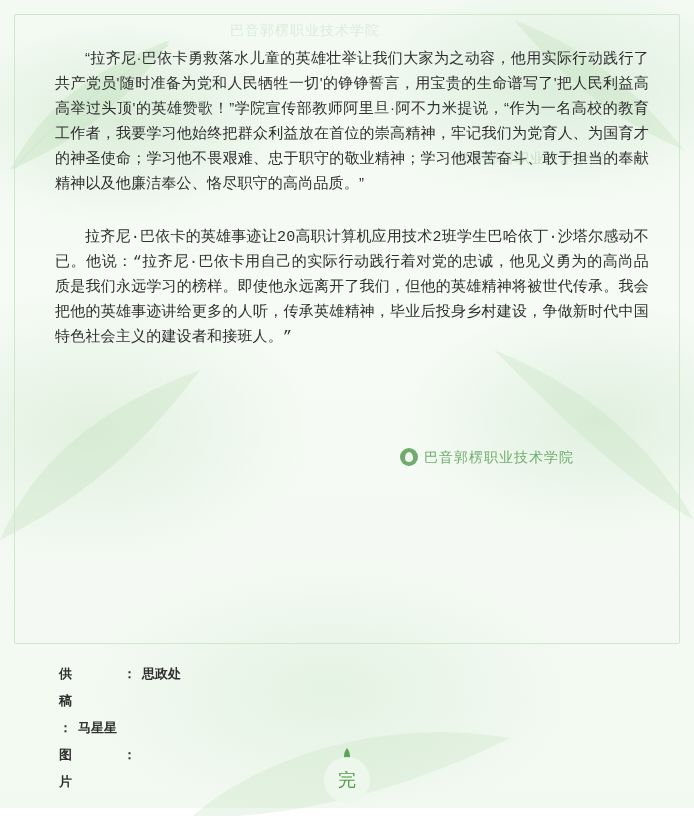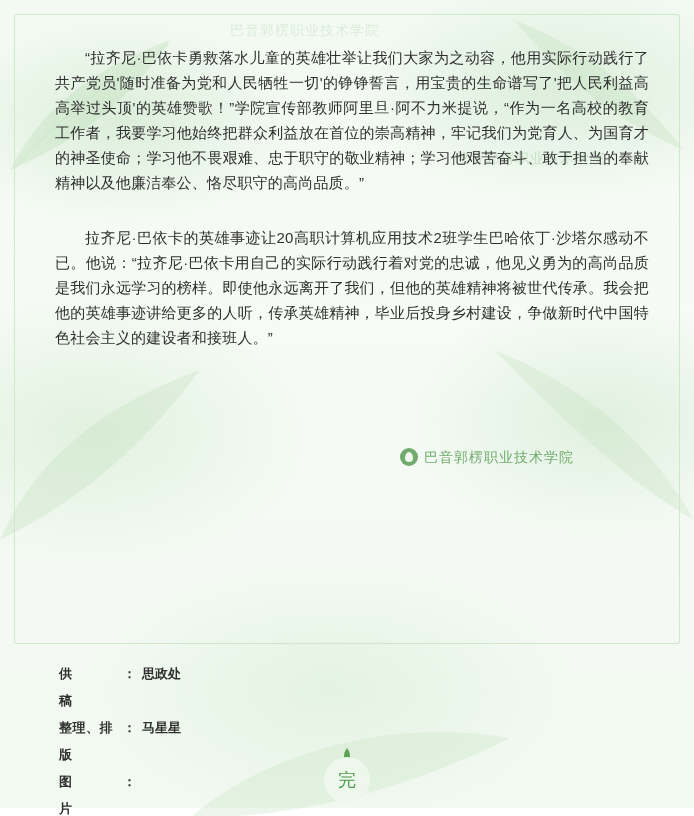--- a/index.html
+++ b/index.html
@@ -54,21 +54,21 @@
     color: #2f2f2f;
     font-size: 15px;
     line-height: 25px;
     text-align: justify;
     letter-spacing: 0.2px;
   }
   .body-text p {
     margin: 0 0 30px 0;
     text-indent: 2em;
   }
-  .body-text p:last-child { margin-bottom: 0; }
+  .body-text p:last-child { margin-bottom: 0; font-family: Liberation Mono, monospace; }
 
   
   .watermark {
     position: absolute;
     color: #9dc79a;
     opacity: 0.45;
     font-size: 14px;
     letter-spacing: 1px;
     white-space: nowrap;
     pointer-events: none;
@@ -190,21 +190,20 @@
     </div>
   </div>
 
   <div class="credits">
     <div class="credit-row">
       <span class="credit-key spread">供      稿</span>
       <span class="credit-colon">：</span>
       <span class="credit-val">思政处</span>
     </div>
     <div class="credit-row">
-      <span class="credit-key">整理、排版</span>
       <span class="credit-colon">：</span>
       <span class="credit-val">马星星</span>
     </div>
     <div class="credit-row">
       <span class="credit-key spread">图      片</span>
       <span class="credit-colon">：</span>
     </div>
   </div>
 
   <svg class="end-leaf" viewBox="0 0 12 16">

